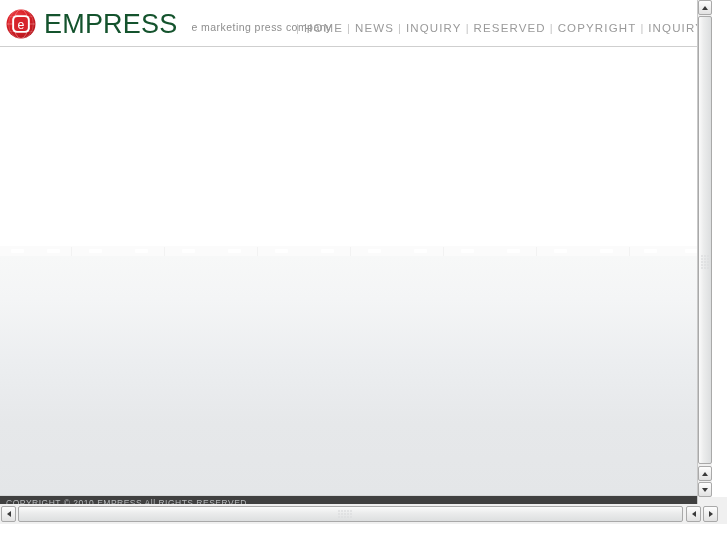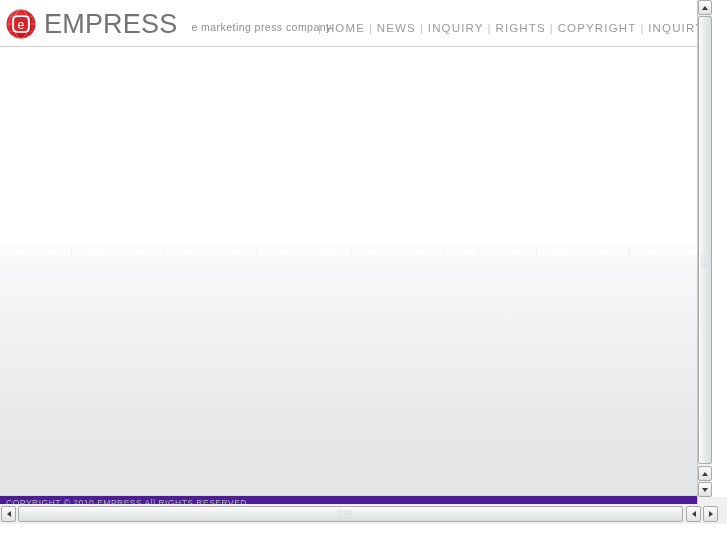--- a/index.html
+++ b/index.html
@@ -58,21 +58,21 @@
     position: relative;
     width: 34px;
     height: 34px;
     flex: 0 0 auto;
   }
   #logo-mark svg { display: block; }
 
   #brand-wordmark {
     font-size: 27px;
     letter-spacing: 0.2px;
-    color: #737373;
+    color: #14532d;
     font-weight: 400;
     line-height: 1;
     margin-left: 6px;
     white-space: nowrap;
     font-family: "Liberation Sans", sans-serif;
   }
 
   #brand-tagline {
     font-size: 10.5px;
     color: #8d8d8d;
@@ -167,21 +167,21 @@
       #e4e6e8 100%);
   }
 
   
   #site-footer {
     position: absolute;
     left: 0;
     top: 495px;
     width: 712px;
     height: 16px;
-    background: #4c1d95;
+    background: #404040;
     border-top: 1px solid #d6d8d9;
     box-sizing: border-box;
     padding-left: 40px;
   }
   #footer-copyright {
     position: absolute;
     left: 6px;
     top: 2px;
     font-size: 8.5px;
     letter-spacing: 0.5px;
@@ -443,21 +443,21 @@
         <span class="nav-sep">|</span>
         <a class="nav-link" href="#">HOME</a>
 
         <span class="nav-sep">|</span>
         <a class="nav-link" href="#">NEWS</a>
 
         <span class="nav-sep">|</span>
         <a class="nav-link" href="#">INQUIRY</a>
 
         <span class="nav-sep">|</span>
-        <a class="nav-link" href="#">RIGHTS</a>
+        <a class="nav-link" href="#">RESERVED</a>
 
         <span class="nav-sep">|</span>
         <a class="nav-link" href="#">COPYRIGHT</a>
 
         <span class="nav-sep">|</span>
         <a class="nav-link" href="#">INQUIRY</a>
       </nav>
     </header>
 
     <main id="content-region">

